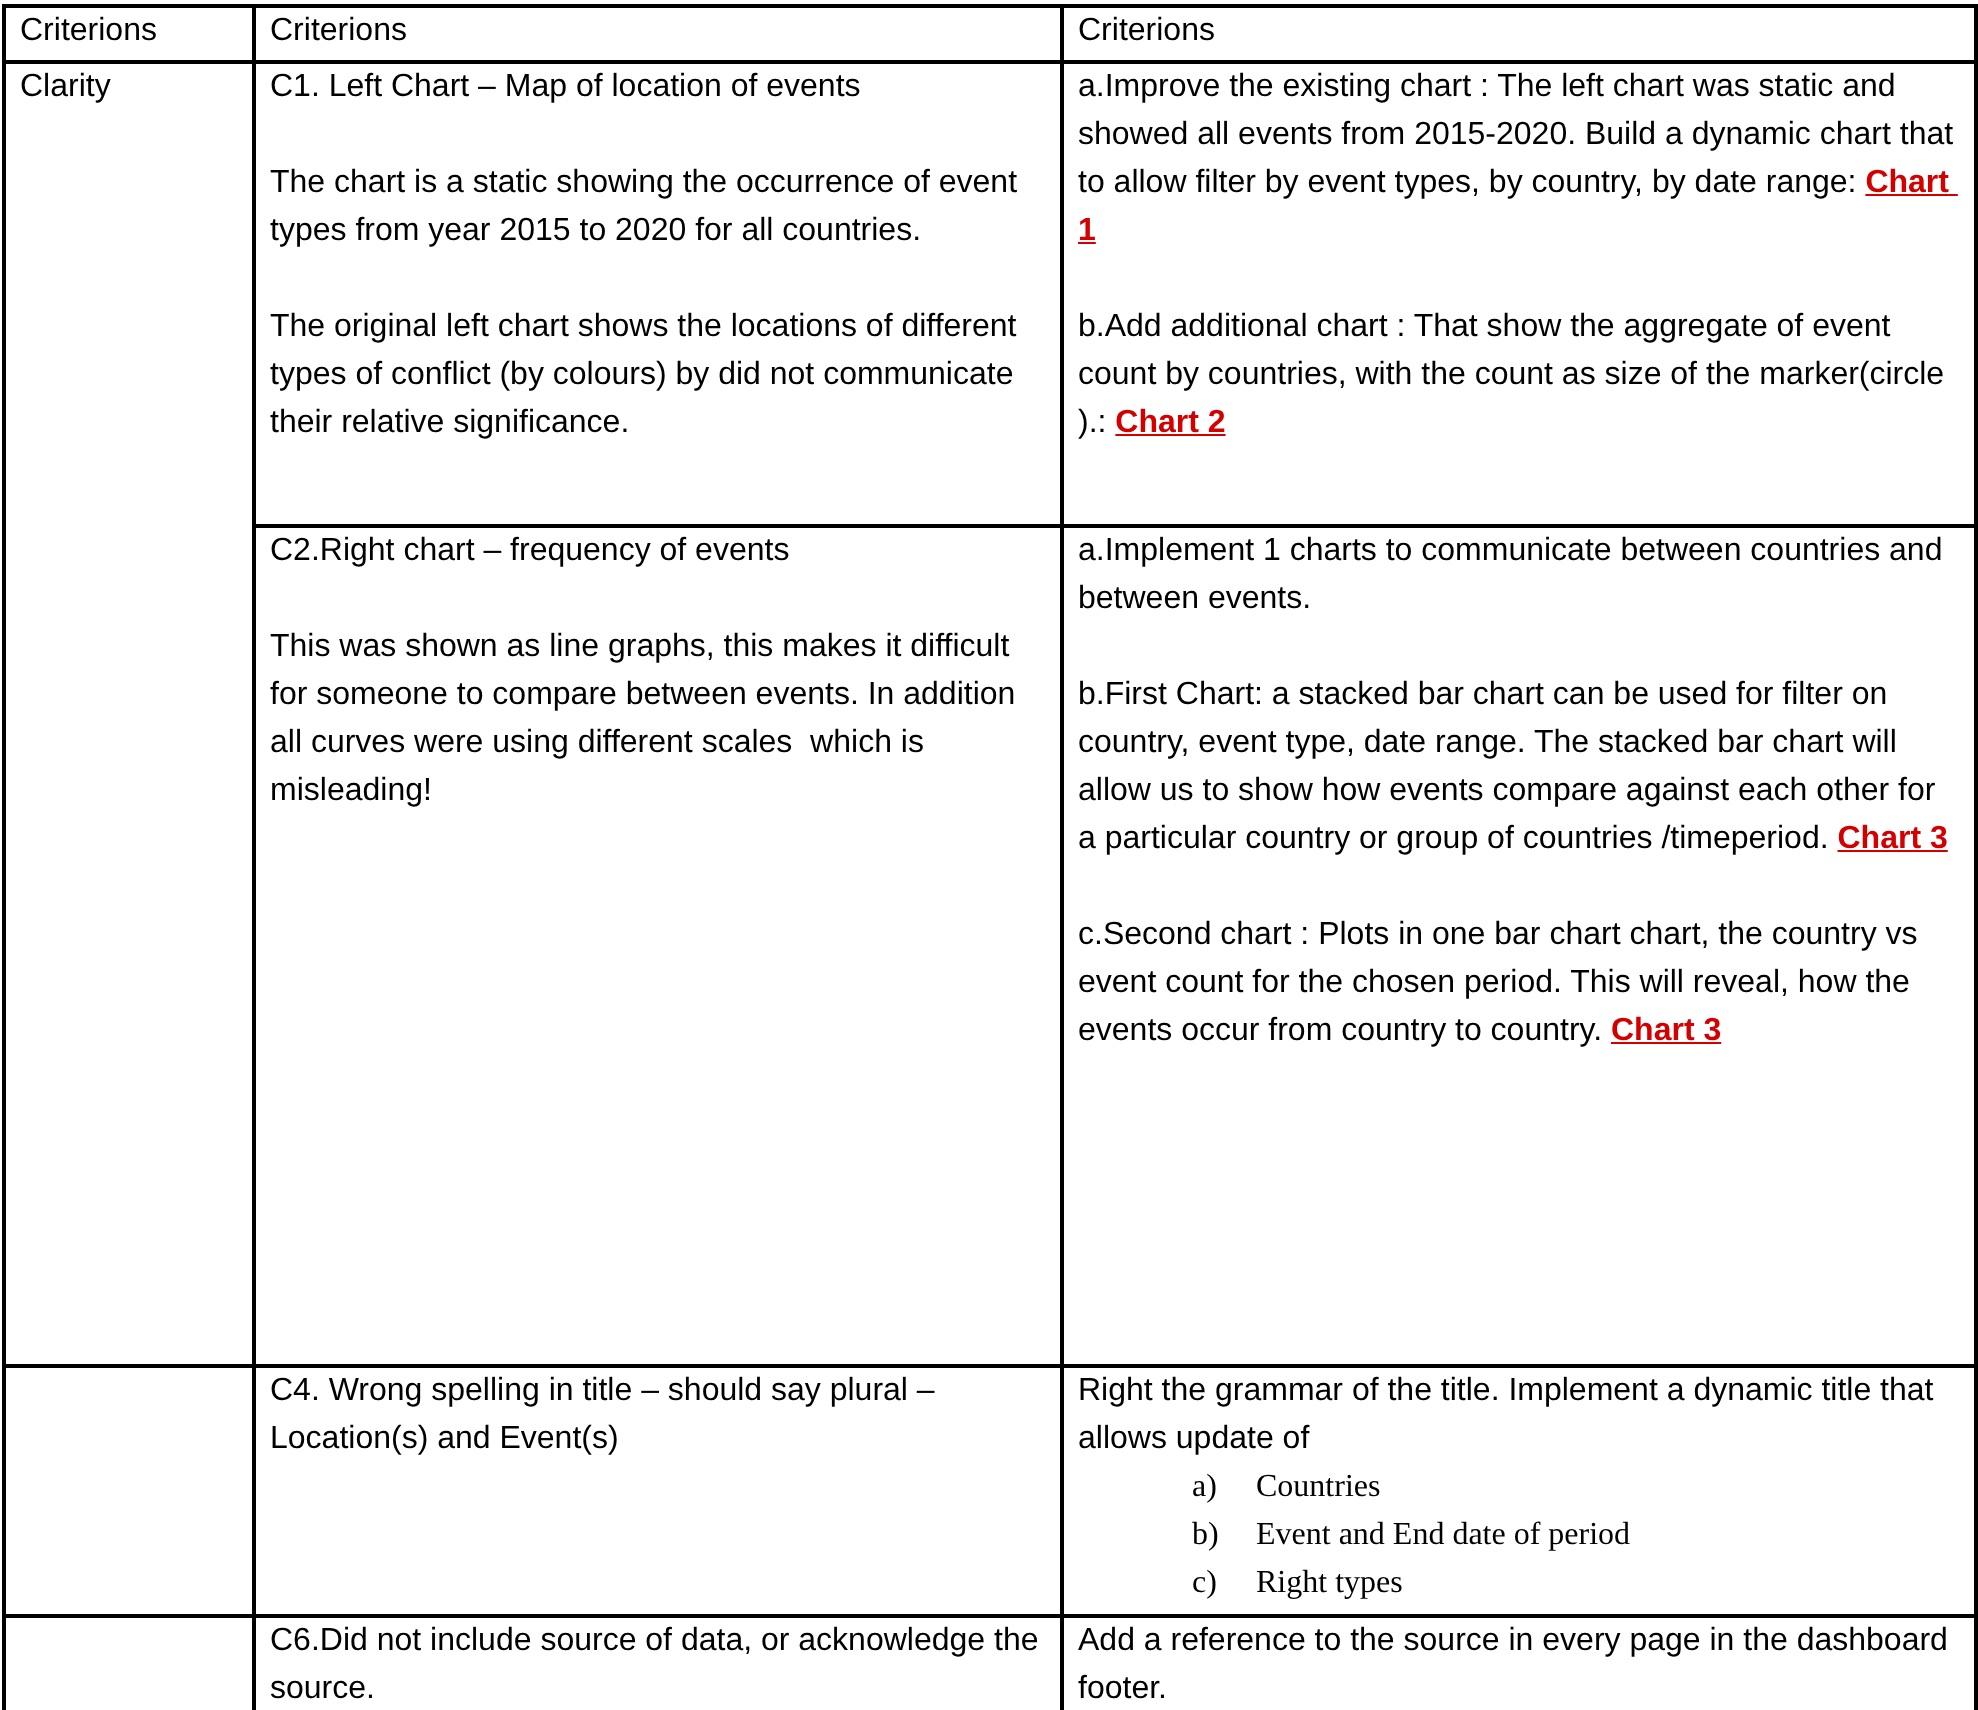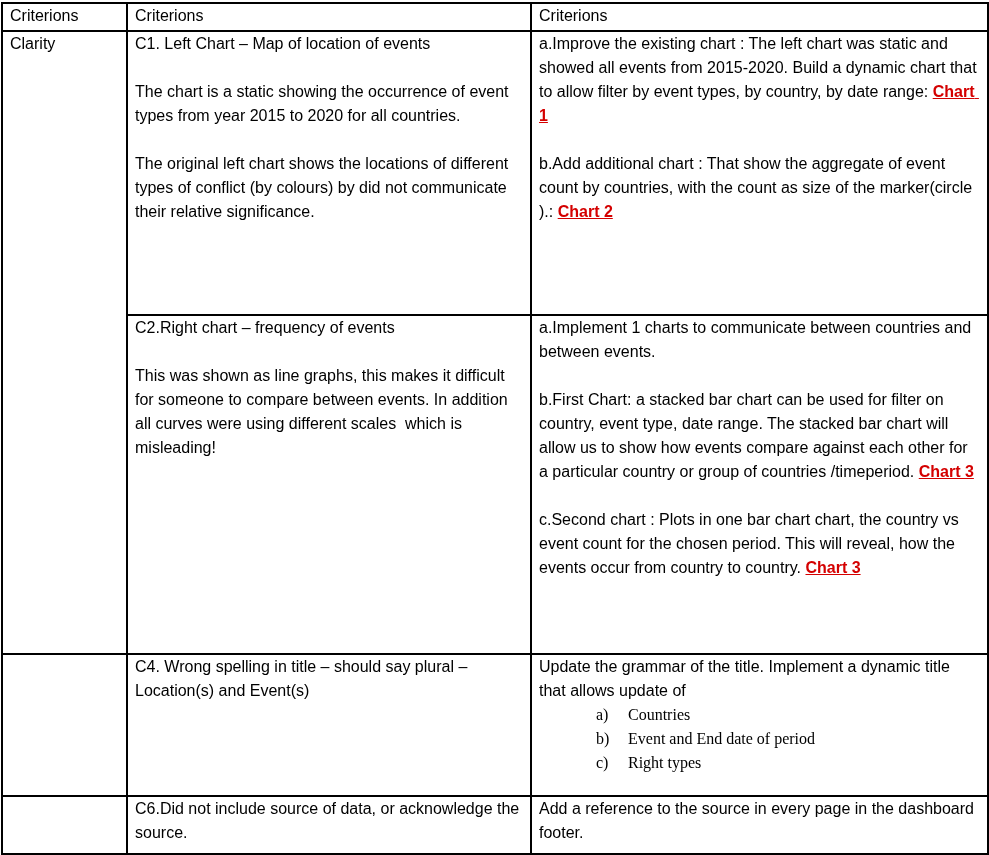--- a/index.html
+++ b/index.html
@@ -33,23 +33,23 @@
     border: 2px solid #000000;
     vertical-align: top;
     text-align: left;
     padding: 0 7px 2px 7px;
     font-size: 16px;
     line-height: 24px;
     font-weight: normal;
     overflow: hidden;
   }
   tr.tr-header { height: 26px; }
-  tr.tr-r1 { height: 284px; }
-  tr.tr-r2 { height: 339px; }
-  tr.tr-r3 { height: 142px; }
+  tr.tr-r1 { height: 232px; }
+  tr.tr-r2 { height: 420px; }
+  tr.tr-r3 { height: 125px; }
   tr.tr-r4 { height: 58px; }
   .para {
     white-space: pre-wrap;
     min-height: 24px;
   }
   .para .bold { font-weight: normal; }
   .chart-link {
     color: var(--link-red, #d40000);
     font-weight: bold;
     text-decoration: underline;
@@ -109,21 +109,21 @@
             <div class="para">&nbsp;</div>
             <div class="para"><span>c.Second chart : Plots in one bar chart chart, the country vs event count for the chosen period. This will reveal, how the events occur from country to country. </span><span class="chart-link">Chart 3</span></div>
           </td>
       </tr>
       <tr class="tr-r3">
         <td></td>
         <td>
             <div class="para"><span>C4. Wrong spelling in title – should say plural – Location(s) and Event(s)</span></div>
           </td>
         <td>
-            <div class="para"><span>Update the grammar of the title. Implement a dynamic title that allows update of</span></div>
+            <div class="para"><span>Right the grammar of the title. Implement a dynamic title that allows update of</span></div>
             <div class="para list-item"><span class="marker">a)</span><span>Countries</span></div>
             <div class="para list-item"><span class="marker">b)</span><span>Event and End date of period</span></div>
             <div class="para list-item"><span class="marker">c)</span><span>Right types</span></div>
           </td>
       </tr>
       <tr class="tr-r4">
         <td></td>
         <td>
             <div class="para"><span>C6.Did not include source of data, or acknowledge the source.</span></div>
           </td>

